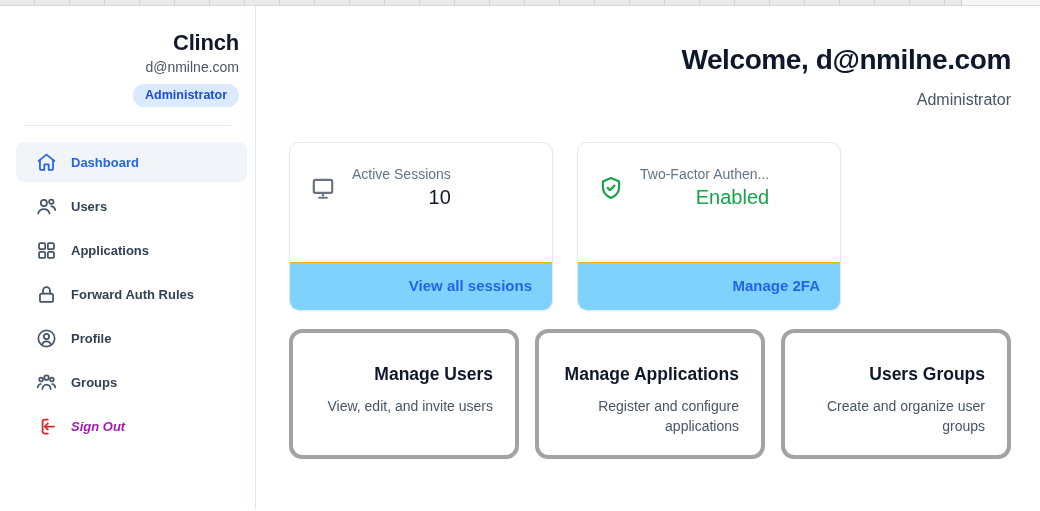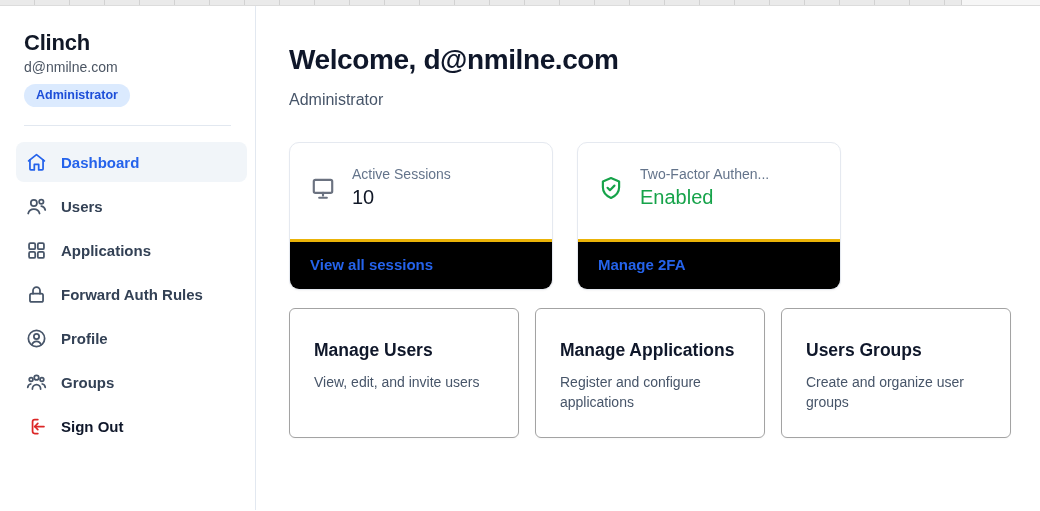--- a/index.html
+++ b/index.html
@@ -20,21 +20,21 @@
   }
   .tab-strip::after {
     content: "";
     position: absolute;
     right: 0; top: 0;
     width: 78px; height: 100%;
     background: #f6f6f6;
     border-left: 1px solid #cfcfcf;
   }
 
-  .app { display: flex; height: 504px; }
+  .app { display: flex; height: 504px; text-align: right; }
 
   
   .sidebar {
     width: 256px;
     flex: 0 0 256px;
     border-right: 1px solid #e2e8f0;
     padding: 24px 16px 0 24px;
     background: #ffffff;
   }
   .brand { font-size: 22px; font-weight: 700; color: #111827; letter-spacing: -0.2px; }
@@ -50,33 +50,33 @@
     font-weight: 700;
   }
   .divider { border: none; border-top: 1px solid #e2e8f0; margin: 18px 8px 16px 0; }
 
   .nav-item {
     display: flex;
     align-items: center;
     gap: 14px;
     height: 40px;
     margin: 0 -8px 4px -8px;
-    padding: 0 10px;
+    padding: 0 20px;
     border-radius: 8px;
     color: #334155;
-    font-size: 15px;
+    font-size: 13px;
     font-weight: 700;
     cursor: pointer;
     text-decoration: none;
   }
   .nav-item .nav-icon { width: 21px; height: 21px; color: #475569; display: inline-flex; }
   .nav-item .nav-icon svg { width: 21px; height: 21px; }
   .nav-item.active { background: #f1f5f9; color: #2563eb; }
   .nav-item.active .nav-icon { color: #2563eb; }
-  .nav-item.danger { color: #0f172a; margin-top: 2px; }
+  .nav-item.danger { color: #a21caf; margin-top: 2px; font-style: italic; }
   .nav-item.danger .nav-icon { color: #dc2626; }
 
   
   .main { flex: 1; padding: 38px 29px 8px 33px; }
   .page-title { font-size: 28px; font-weight: 700; color: #0f172a; letter-spacing: -0.4px; }
   .page-subtitle { margin-top: 15px; font-size: 16px; color: #475569; }
 
   .stats-row { display: flex; gap: 24px; margin-top: 33px; }
   .stat-card {
     width: 264px;
@@ -87,34 +87,35 @@
     overflow: hidden;
   }
   .stat-body { display: flex; align-items: center; gap: 16px; padding: 23px 20px 30px 20px; }
   .stat-icon { width: 26px; height: 26px; color: #6b7280; flex: 0 0 26px; }
   .stat-icon svg { width: 26px; height: 26px; }
   .stat-icon.success { color: #16a34a; }
   .stat-label { font-size: 14px; color: #64748b; white-space: nowrap; }
   .stat-value { margin-top: 4px; font-size: 20px; font-weight: 400; color: #111827; }
   .stat-value.success { color: #16a34a; }
   .stat-footer {
-    border-top: 3px solid #eab308;
-    background: #000000;
+    border-top: 1px solid #eab308;
+    background: #7dd3fc;
     padding: 14px 20px 15px;
+    margin-top: 23px;
   }
   .stat-link { font-size: 15px; font-weight: 700; color: #2563eb; text-decoration: none; cursor: pointer; }
 
   .section-heading { margin-top: 37px; font-size: 20px; font-weight: 700; color: #0f172a; letter-spacing: -0.2px; }
 
   .actions-row { display: flex; gap: 16px; margin-top: 18px; }
   .action-card {
     width: 230px;
     height: 130px;
-    border: 1px solid #a3a3a3;
-    border-radius: 6px;
+    border: 4px solid #a3a3a3;
+    border-radius: 13px;
     background: #ffffff;
     padding: 31px 22px 0 24px;
     cursor: pointer;
     box-shadow: 0 1px 2px rgba(16,24,40,0.03);
   }
   .action-title { font-size: 17.5px; font-weight: 700; color: #0f172a; }
   .action-desc { margin-top: 11px; font-size: 14px; color: #475569; line-height: 1.45; }
 </style>
 </head>
 <body>

